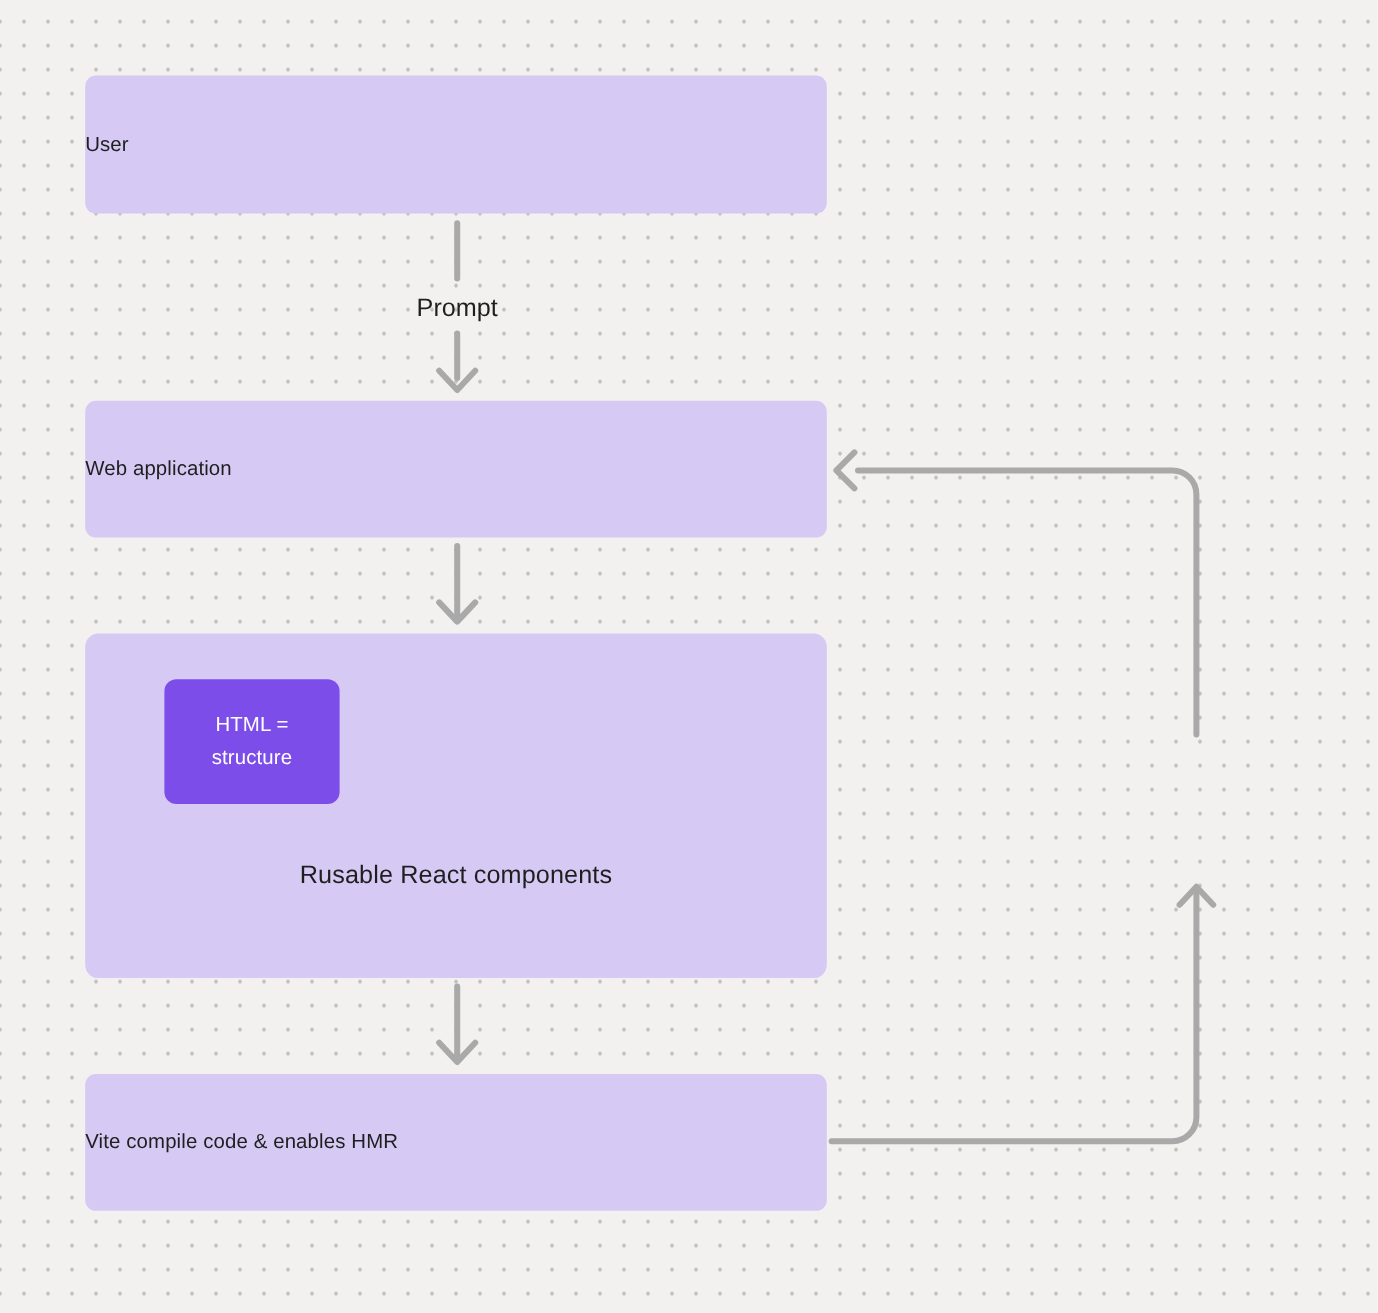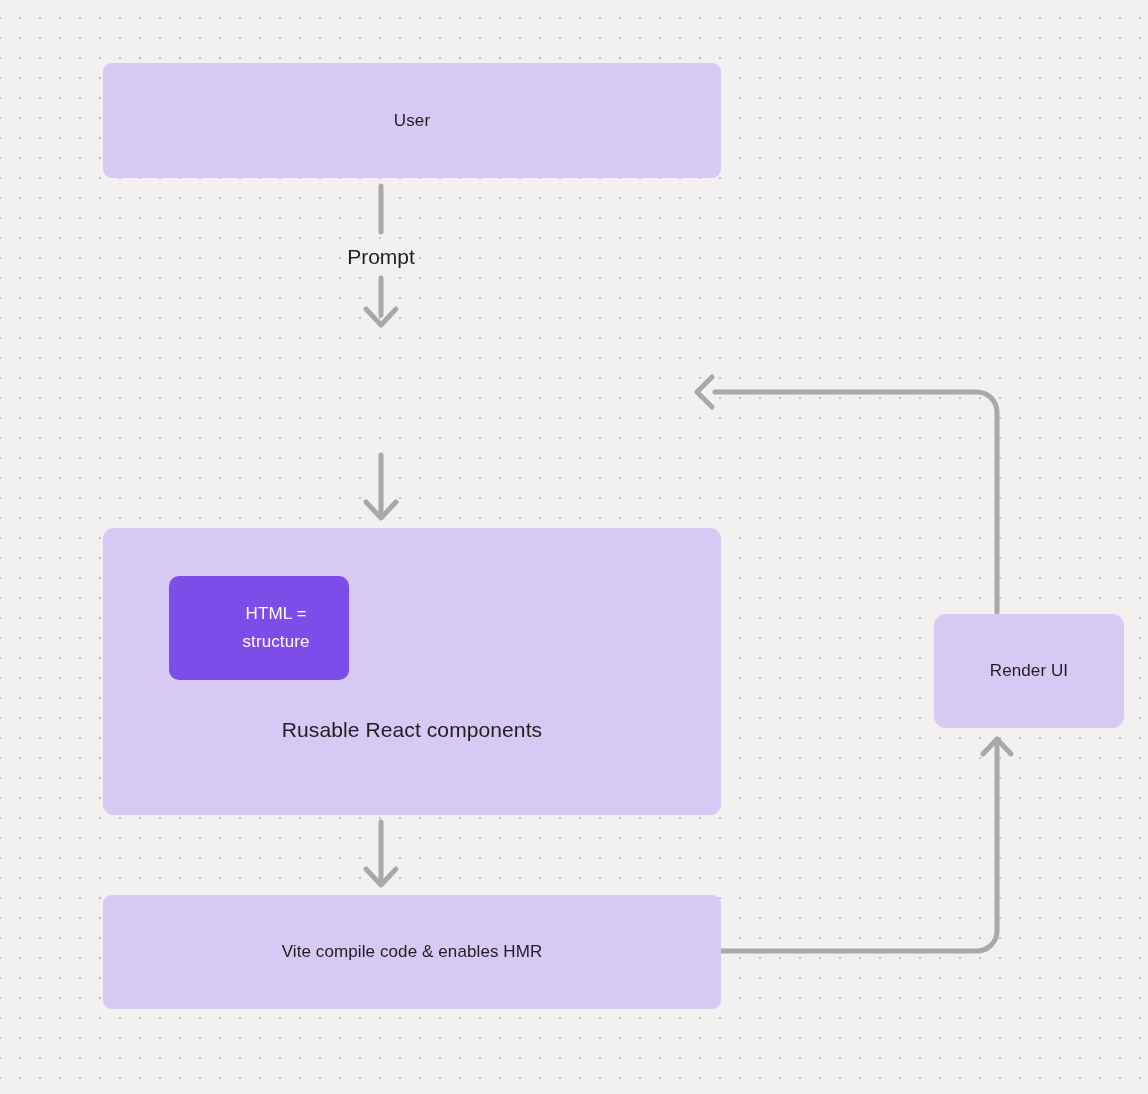--- a/index.html
+++ b/index.html
@@ -30,49 +30,46 @@
     stroke-width: 5;
     stroke-linecap: round;
     stroke-linejoin: round;
   }
   .node {
     position: absolute;
     background: #d6c9f4;
     border-radius: 9px;
     display: flex;
     align-items: center;
-    justify-content: center;
     font-size: 17px;
     font-weight: 500;
     color: #1f1f1f;
     letter-spacing: 0.1px;
-    margin-left: 32px;
   }
   .node-user      { left: 71px;  top: 63px;  width: 618px; height: 115px; }
   .node-web       { left: 71px;  top: 334px; width: 618px; height: 114px; }
   .node-group     { left: 71px;  top: 528px; width: 618px; height: 287px; border-radius: 11px; }
   .node-vite      { left: 71px;  top: 895px; width: 618px; height: 114px; }
   .node-render    { left: 902px; top: 614px; width: 190px; height: 114px; border-radius: 12px; }
   .chip {
     position: absolute;
-    top: 48px;
+    top: 38px;
     width: 146px;
     height: 104px;
     background: #7c4de9;
     border-radius: 10px;
     color: #ffffff;
     display: flex;
     align-items: center;
     justify-content: center;
     text-align: center;
     font-size: 17px;
     font-weight: 500;
     line-height: 28px;
     white-space: pre-line;
-    padding-left: 34px;
   }
   .chip-1 { left: 66px; }
   .chip-2 { left: 236px; }
   .chip-3 { left: 407px; }
   .group-caption {
     position: absolute;
     left: 0;
     top: 190px;
     width: 100%;
     text-align: center;
@@ -114,30 +111,30 @@
     <path d="M 997 612 V 412 A 20 20 0 0 0 977 392 H 715"></path>
     <path d="M 712 377 L 697 392 L 712 407"></path>
   </svg>
 
   <div class="node node-user">
     <span>User</span>
   </div>
 
   <div class="edge-label">Prompt</div>
 
+  <div class="node node-web">
+    <span>Web application</span>
+  </div>
 
   <div class="node node-group">
     <div class="chip chip-1">
       <span>HTML =
 structure</span>
     </div>
     <div class="group-caption">Rusable React components</div>
   </div>
 
   <div class="node node-vite">
     <span>Vite compile code &amp; enables HMR</span>
   </div>
 
-  <div class="node node-render">
-    <span>Render UI</span>
-  </div>
 
 </div>
 
 </body></html>

